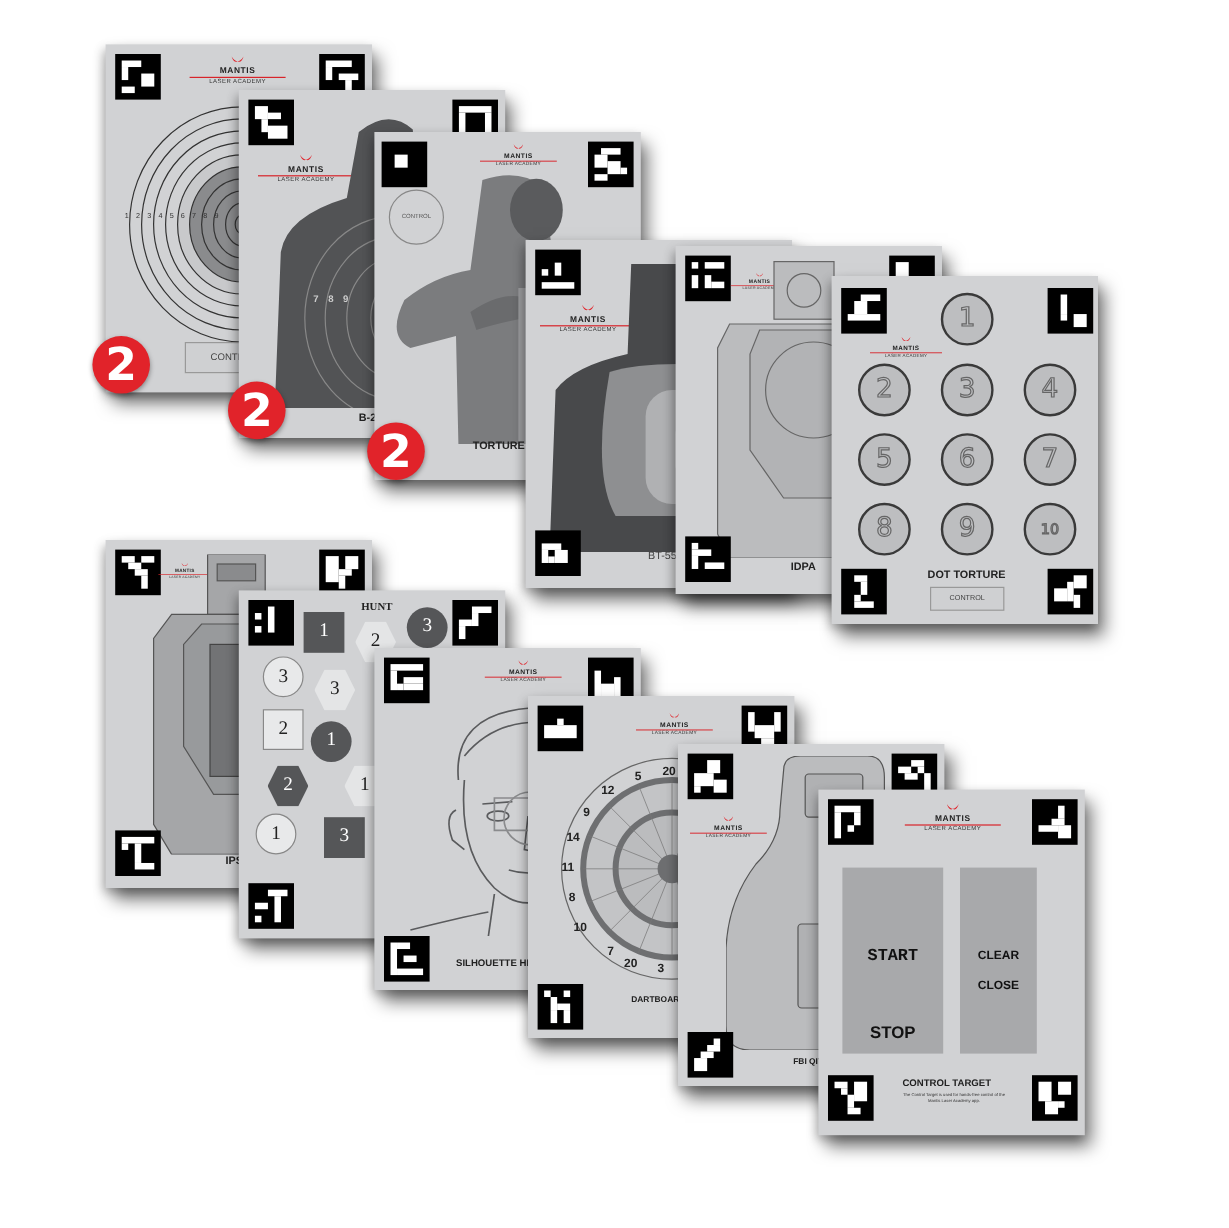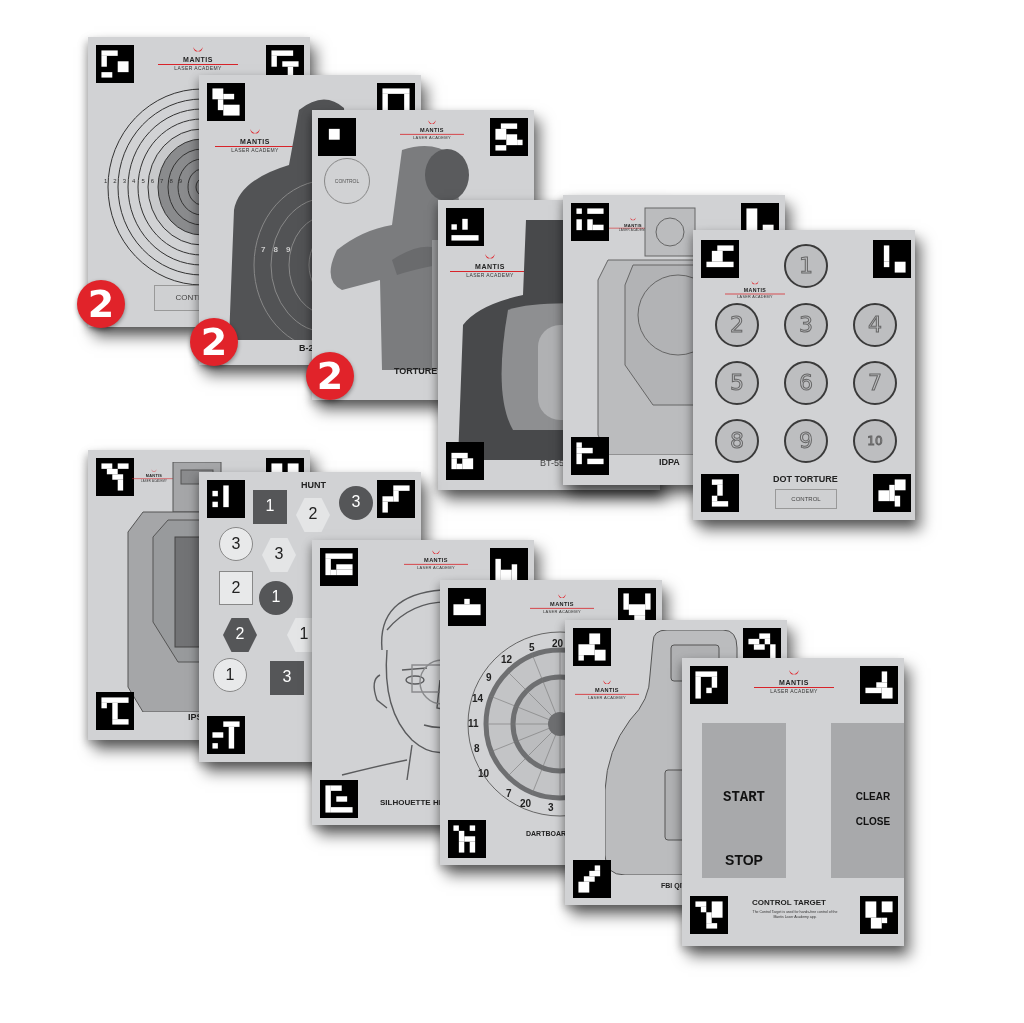--- a/index.html
+++ b/index.html
@@ -174,21 +174,21 @@
   <div class="marker" style="left:8px;top:242px;">
       <svg viewBox="0 0 7 7">
         <rect x="1" y="2" width="3" height="1" fill="#fff"></rect>
         <rect x="1" y="3" width="1" height="2" fill="#fff"></rect>
         <rect x="3" y="3" width="2" height="2" fill="#fff"></rect>
         <rect x="2" y="4" width="1" height="1" fill="#fff"></rect>
       </svg>
     </div>
 </div>
 
-<div class="card" style="left:563px;top:195px;width:222px;height:290px;">
+<div class="card" style="left:563px;top:205px;width:222px;height:290px;">
   <div class="marker" style="left:8px;top:8px;">
       <svg viewBox="0 0 7 7">
         <rect x="1" y="1" width="1" height="1" fill="#fff"></rect>
         <rect x="3" y="1" width="3" height="1" fill="#fff"></rect>
         <rect x="1" y="3" width="1" height="2" fill="#fff"></rect>
         <rect x="3" y="3" width="1" height="2" fill="#fff"></rect>
         <rect x="4" y="4" width="2" height="1" fill="#fff"></rect>
       </svg>
     </div>
   <div class="marker" style="left:178px;top:8px;">
@@ -310,21 +310,21 @@
   <div class="marker" style="left:8px;top:242px;">
       <svg viewBox="0 0 7 7">
         <rect x="1" y="1" width="5" height="1" fill="#fff"></rect>
         <rect x="3" y="2" width="1" height="3" fill="#fff"></rect>
         <rect x="1" y="2" width="1" height="1" fill="#fff"></rect>
         <rect x="3" y="5" width="3" height="1" fill="#fff"></rect>
       </svg>
     </div>
 </div>
 
-<div class="card" style="left:199px;top:472px;width:222px;height:290px;">
+<div class="card" style="left:199px;top:492px;width:222px;height:290px;font-family:Liberation Serif, serif;">
   <div class="marker" style="left:8px;top:8px;">
       <svg viewBox="0 0 7 7">
         <rect x="1" y="2" width="1" height="1" fill="#fff"></rect>
         <rect x="1" y="4" width="1" height="1" fill="#fff"></rect>
         <rect x="3" y="1" width="1" height="4" fill="#fff"></rect>
       </svg>
     </div>
   <div class="marker" style="left:178px;top:8px;">
       <svg viewBox="0 0 7 7">
         <rect x="3" y="1" width="3" height="1" fill="#fff"></rect>
@@ -534,21 +534,21 @@
     <svg class="m" viewBox="0 0 12 10">
         <path d="M1 2 Q6 10 11 2 Q9 8 6 6 Q3 8 1 2Z" fill="#e1232a"></path>
       </svg>
     <span class="brand">MANTIS</span>
     <span class="sub">LASER ACADEMY</span>
   </div>
   <div class="ctl-panel" style="left:20px;top:65px;width:84px;height:155px;">
     <div class="ctl-text" style="top:66px;font-size:14px;font-family:Liberation Mono, monospace;">START</div>
     <div class="ctl-text" style="top:90px;font-size:14px;margin-top:39px;">STOP</div>
   </div>
-  <div class="ctl-panel" style="left:118px;top:65px;width:84px;height:155px;margin-left:31px;">
+  <div class="ctl-panel" style="left:118px;top:65px;width:64px;height:155px;">
     <div class="ctl-text" style="top:68px;font-size:10px;">CLEAR</div>
     <div class="ctl-text" style="top:93px;font-size:10px;">CLOSE</div>
   </div>
   <div class="marker" style="left:8px;top:238px;">
       <svg viewBox="0 0 7 7">
         <rect x="1" y="1" width="2" height="1" fill="#fff"></rect>
         <rect x="2" y="2" width="1" height="1" fill="#fff"></rect>
         <rect x="4" y="1" width="2" height="3" fill="#fff"></rect>
         <rect x="3" y="3" width="1" height="2" fill="#fff"></rect>
         <rect x="3" y="5" width="2" height="1" fill="#fff"></rect>

